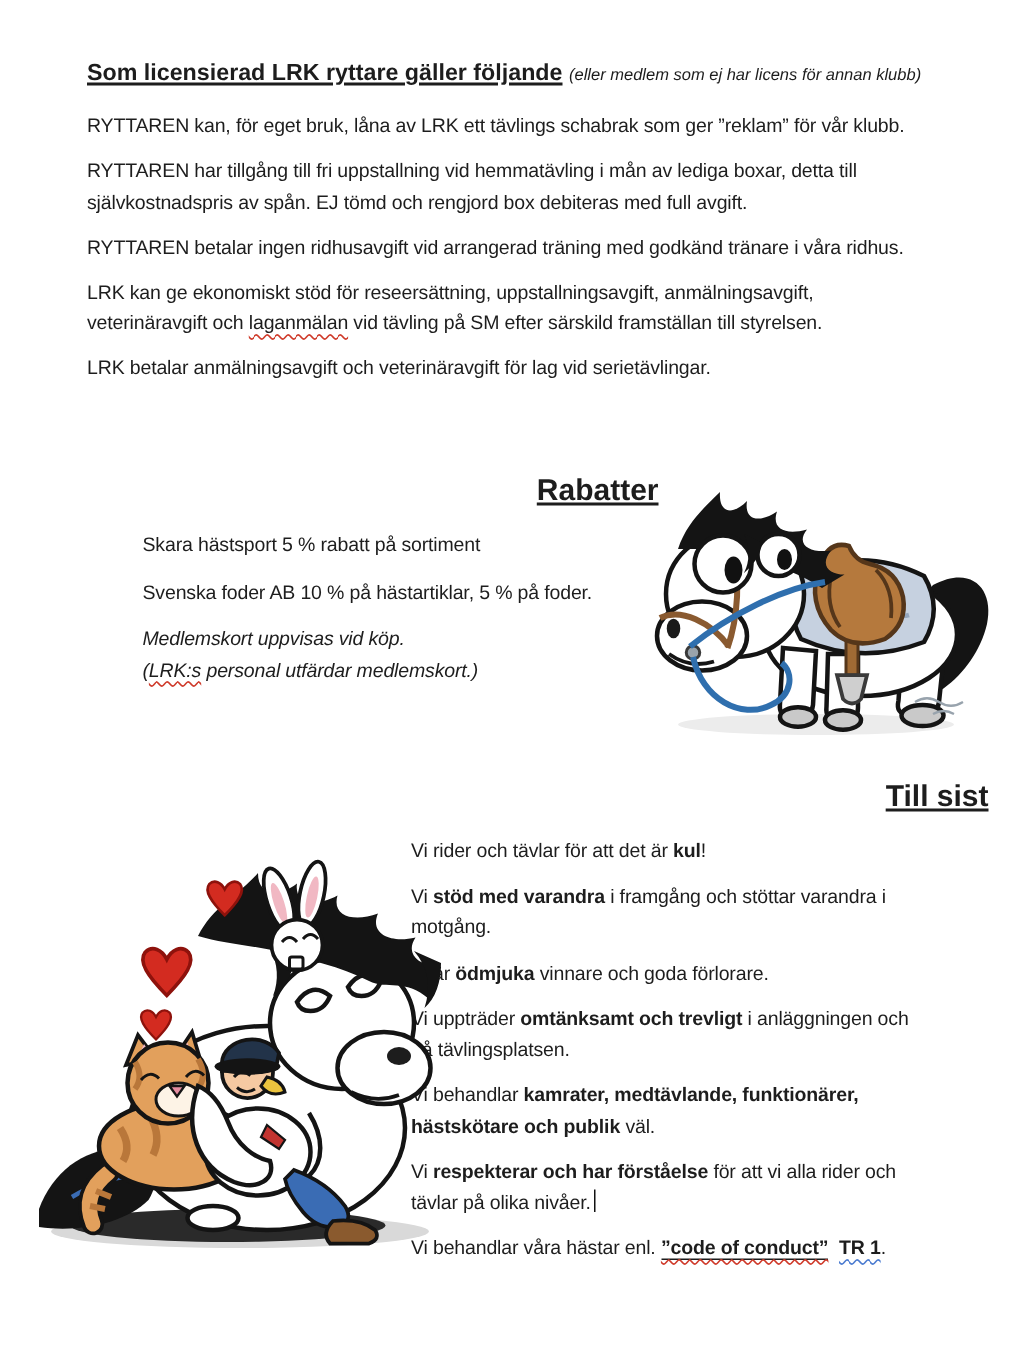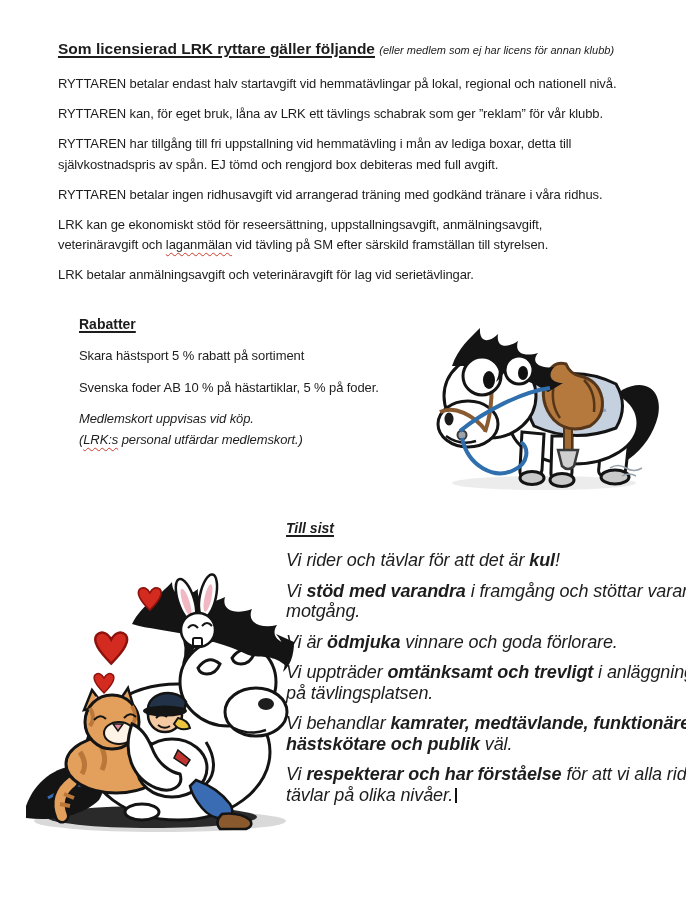--- a/index.html
+++ b/index.html
@@ -7,46 +7,45 @@
     position:relative;width:686px;height:908px;background:#ffffff;
     font-family:"Liberation Sans",sans-serif;color:#1d1d1d;overflow:hidden;
   }
   .txt{white-space:pre;}
   
   .top-block{position:absolute;left:58px;top:40px;width:615px;}
   .doc-h1{font-size:15.5px;margin:0 0 16px 0;white-space:pre;}
   .top-block p{font-size:13px;line-height:20.5px;margin:0 0 9.5px 0;letter-spacing:-0.1px;}
   
   .rabatter-block{position:absolute;left:79px;top:316px;width:360px;}
-  .sec-h{font-size:14px;margin:0 0 14px 0;white-space:pre;}
-  .rabatter-block p{font-size:13px;line-height:20.5px;margin:0 0 11px 0;letter-spacing:-0.1px;}
-  
-  .tillsist-block{position:absolute;left:286px;top:520px;width:385px;font-style:italic;}
-  .tillsist-block p{font-size:18px;line-height:20.5px;margin:0 0 10px 0;letter-spacing:-0.1px;}
+  .sec-h{font-size:20px;margin:0 0 14px 0;white-space:pre;text-align:right;}
+  .rabatter-block p{font-size:13px;line-height:20.5px;margin:0 0 11px 16px;letter-spacing:-0.1px;}
+  
+  .tillsist-block{position:absolute;left:274px;top:520px;width:385px;}
+  .tillsist-block p{font-size:13px;line-height:20.5px;margin:0 0 10px 0;letter-spacing:-0.1px;}
   
   .seg-b{font-weight:700;}
   .seg-i{font-style:italic;}
   .seg-sm{font-size:11px;}
   .seg-u{text-decoration:underline;text-decoration-thickness:1.5px;text-underline-offset:2px;margin-top:37px;}
   .sq-red{text-decoration:underline;text-decoration-style:wavy;text-decoration-color:#cf3a2a;text-decoration-thickness:1px;text-underline-offset:3px;text-decoration-skip-ink:none;}
   .sq-blue{text-decoration:underline;text-decoration-style:wavy;text-decoration-color:#4a7bd0;text-decoration-thickness:1px;text-underline-offset:3px;text-decoration-skip-ink:none;}
   .seg-u.sq-red{border-bottom:1.5px solid currentColor;text-decoration:underline;text-decoration-style:wavy;text-decoration-color:#cf3a2a;text-decoration-thickness:1px;text-underline-offset:3px;}
   .caret{display:inline-block;width:1.5px;height:15px;background:#111;vertical-align:-2px;margin-left:2px;}
   
   .illus{position:absolute;}
   .illus svg{display:block;width:100%;height:100%;}
 </style>
 </head>
 <body>
 
 <div class="page">
 
   <div class="top-block">
     <div class="doc-h1"><span class="seg-b seg-u">Som licensierad LRK ryttare gäller följande</span><span> </span><span class="seg-i seg-sm">(eller medlem som ej har licens för annan klubb)</span></div>
-    <p class="txt"><span>RYTTAREN betalar endast halv startavgift vid hemmatävlingar på lokal, regional och nationell nivå.</span></p>
     <p class="txt"><span>RYTTAREN kan, för eget bruk, låna av LRK ett tävlings schabrak som ger ”reklam” för vår klubb.</span></p>
     <p class="txt"><span>RYTTAREN har tillgång till fri uppstallning vid hemmatävling i mån av lediga boxar, detta till
 självkostnadspris av spån. EJ tömd och rengjord box debiteras med full avgift.</span></p>
     <p class="txt"><span>RYTTAREN betalar ingen ridhusavgift vid arrangerad träning med godkänd tränare i våra ridhus.</span></p>
     <p class="txt"><span>LRK kan ge ekonomiskt stöd för reseersättning, uppstallningsavgift, anmälningsavgift,
 veterinäravgift och </span><span class="sq-red">laganmälan</span><span> vid tävling på SM efter särskild framställan till styrelsen.</span></p>
     <p class="txt"><span>LRK betalar anmälningsavgift och veterinäravgift för lag vid serietävlingar.</span></p>
   </div>
 
   <div class="rabatter-block">
@@ -119,20 +118,21 @@
     <p class="txt"><span>Vi rider och tävlar för att det är </span><span class="seg-b">kul</span><span>!</span></p>
     <p class="txt"><span>Vi </span><span class="seg-b">stöd med varandra</span><span> i framgång och stöttar varandra i
 motgång.</span></p>
     <p class="txt"><span>Vi är </span><span class="seg-b">ödmjuka</span><span> vinnare och goda förlorare.</span></p>
     <p class="txt"><span>Vi uppträder </span><span class="seg-b">omtänksamt och trevligt</span><span> i anläggningen och
 på tävlingsplatsen.</span></p>
     <p class="txt"><span>Vi behandlar </span><span class="seg-b">kamrater, medtävlande, funktionärer,
 hästskötare och publik</span><span> väl.</span></p>
     <p class="txt"><span>Vi </span><span class="seg-b">respekterar och har förståelse</span><span> för att vi alla rider och
 tävlar på olika nivåer.</span><span class="caret"></span></p>
+    <p class="txt"><span>Vi behandlar våra hästar enl. </span><span class="seg-b seg-u sq-red">”code of conduct”</span><span>&nbsp;&nbsp;</span><span class="seg-b sq-blue">TR 1</span><span>.</span></p>
   </div>
 
   <div class="illus" style="left:20px;top:572px;width:275px;height:268px;">
     <svg viewBox="0 0 275 268">
 
       <ellipse cx="140" cy="249" rx="126" ry="11" fill="#d9d9d9"></ellipse>
       <ellipse cx="132" cy="245" rx="105" ry="11" fill="#2a2a2a"></ellipse>
 
       <path d="M6,234 C16,206 42,190 66,195 C82,199 88,214 79,228 C64,243 34,250 6,246 Z" fill="#141414"></path>
       <path d="M28,226 Q48,214 66,212" stroke="#3a6cb4" stroke-width="3" fill="none"></path>

